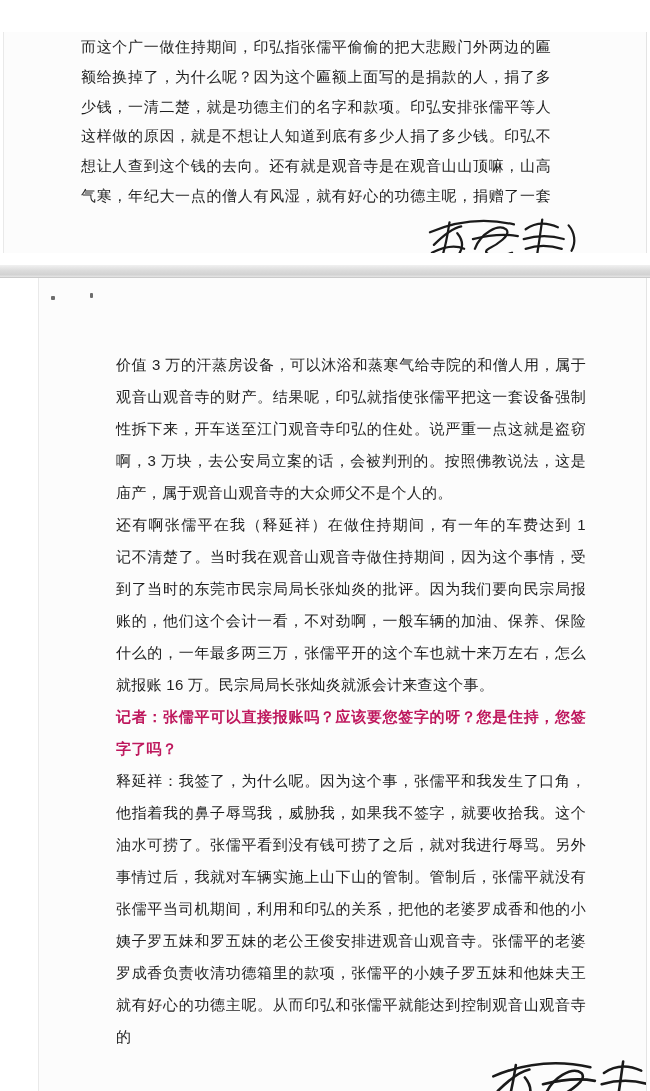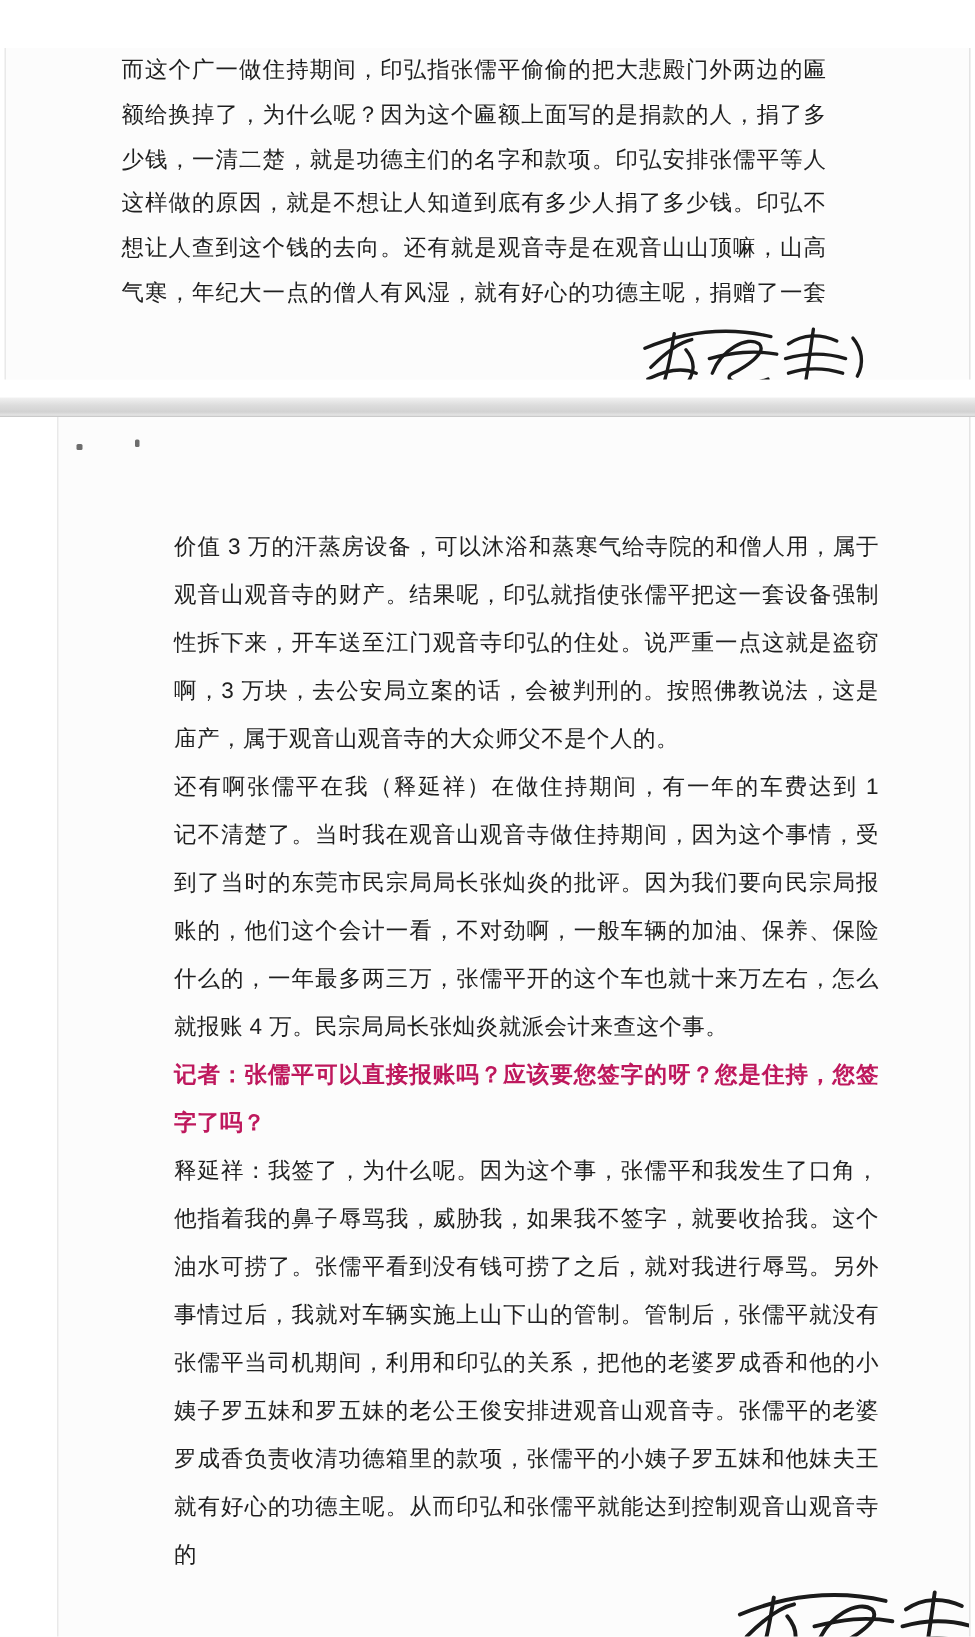--- a/index.html
+++ b/index.html
@@ -94,21 +94,21 @@
       <div class="line">价值 3 万的汗蒸房设备，可以沐浴和蒸寒气给寺院的和僧人用，属于</div>
       <div class="line">观音山观音寺的财产。结果呢，印弘就指使张儒平把这一套设备强制</div>
       <div class="line">性拆下来，开车送至江门观音寺印弘的住处。说严重一点这就是盗窃</div>
       <div class="line">啊，3 万块，去公安局立案的话，会被判刑的。按照佛教说法，这是</div>
       <div class="line para-end">庙产，属于观音山观音寺的大众师父不是个人的。</div>
       <div class="line">还有啊张儒平在我（释延祥）在做住持期间，有一年的车费达到 1</div>
       <div class="line">记不清楚了。当时我在观音山观音寺做住持期间，因为这个事情，受</div>
       <div class="line">到了当时的东莞市民宗局局长张灿炎的批评。因为我们要向民宗局报</div>
       <div class="line">账的，他们这个会计一看，不对劲啊，一般车辆的加油、保养、保险</div>
       <div class="line">什么的，一年最多两三万，张儒平开的这个车也就十来万左右，怎么</div>
-      <div class="line para-end">就报账 4 万。民宗局局长张灿炎就派会计来查这个事。</div>
+      <div class="line para-end">就报账 16 万。民宗局局长张灿炎就派会计来查这个事。</div>
       <div class="line bold">记者：张儒平可以直接报账吗？应该要您签字的呀？您是住持，您签</div>
       <div class="line bold para-end">字了吗？</div>
       <div class="line">释延祥：我签了，为什么呢。因为这个事，张儒平和我发生了口角，</div>
       <div class="line">他指着我的鼻子辱骂我，威胁我，如果我不签字，就要收拾我。这个</div>
       <div class="line">油水可捞了。张儒平看到没有钱可捞了之后，就对我进行辱骂。另外</div>
       <div class="line">事情过后，我就对车辆实施上山下山的管制。管制后，张儒平就没有</div>
       <div class="line">张儒平当司机期间，利用和印弘的关系，把他的老婆罗成香和他的小</div>
       <div class="line">姨子罗五妹和罗五妹的老公王俊安排进观音山观音寺。张儒平的老婆</div>
       <div class="line">罗成香负责收清功德箱里的款项，张儒平的小姨子罗五妹和他妹夫王</div>
       <div class="line">就有好心的功德主呢。从而印弘和张儒平就能达到控制观音山观音寺的</div>

